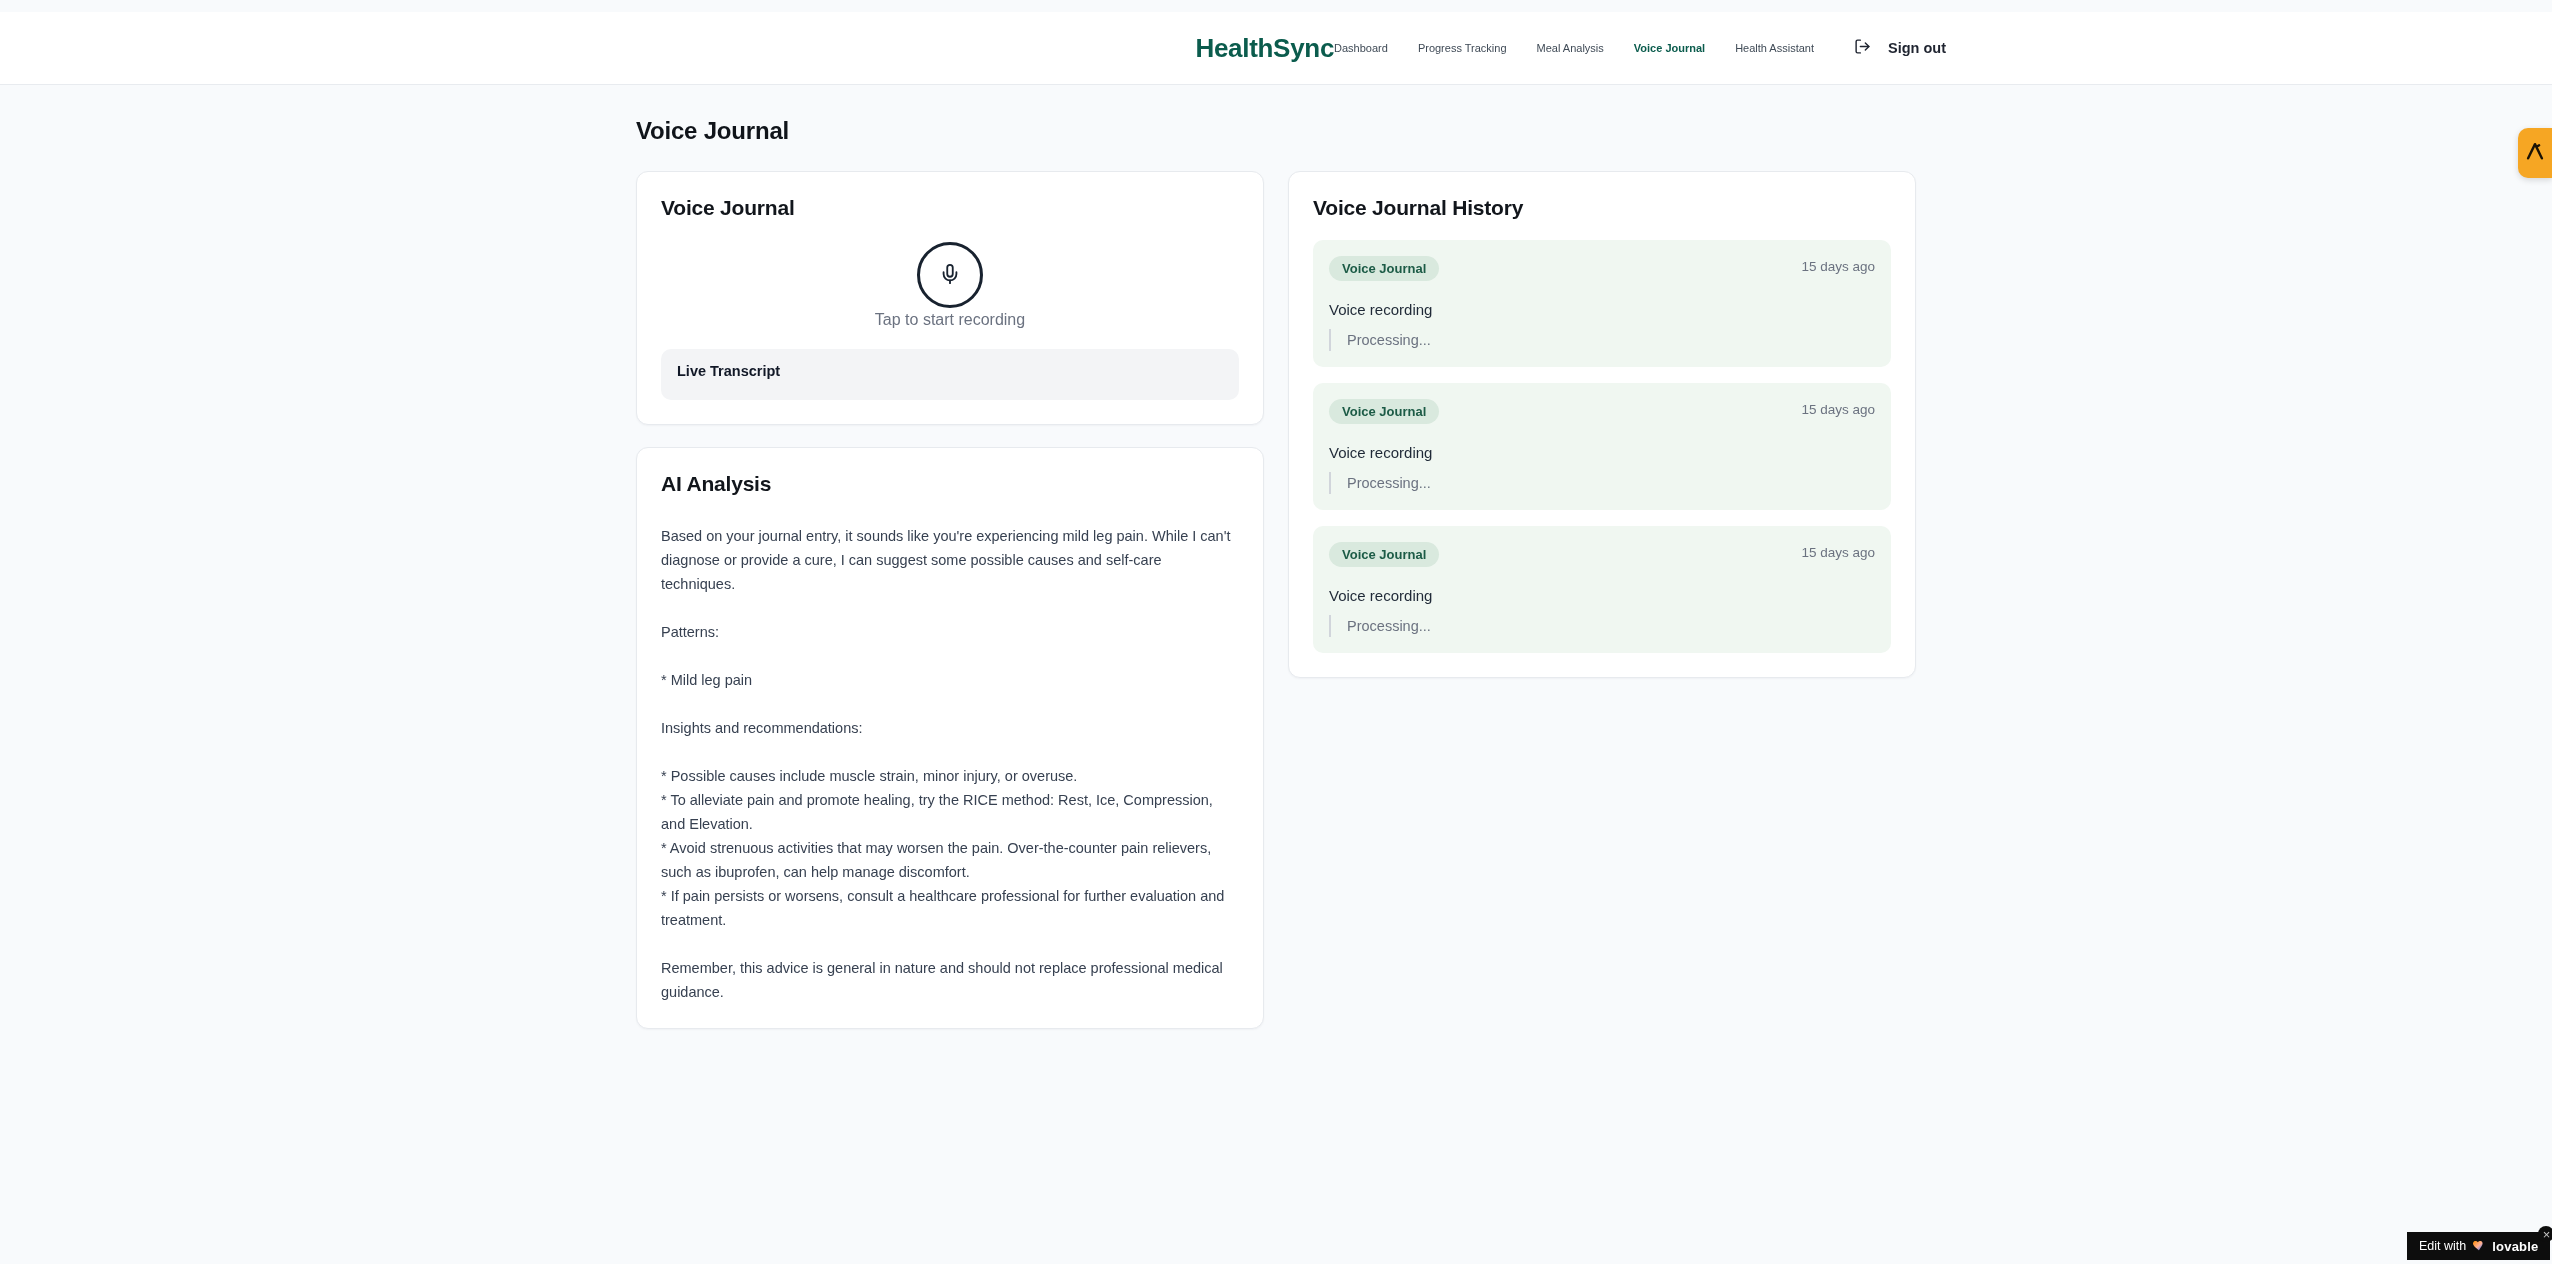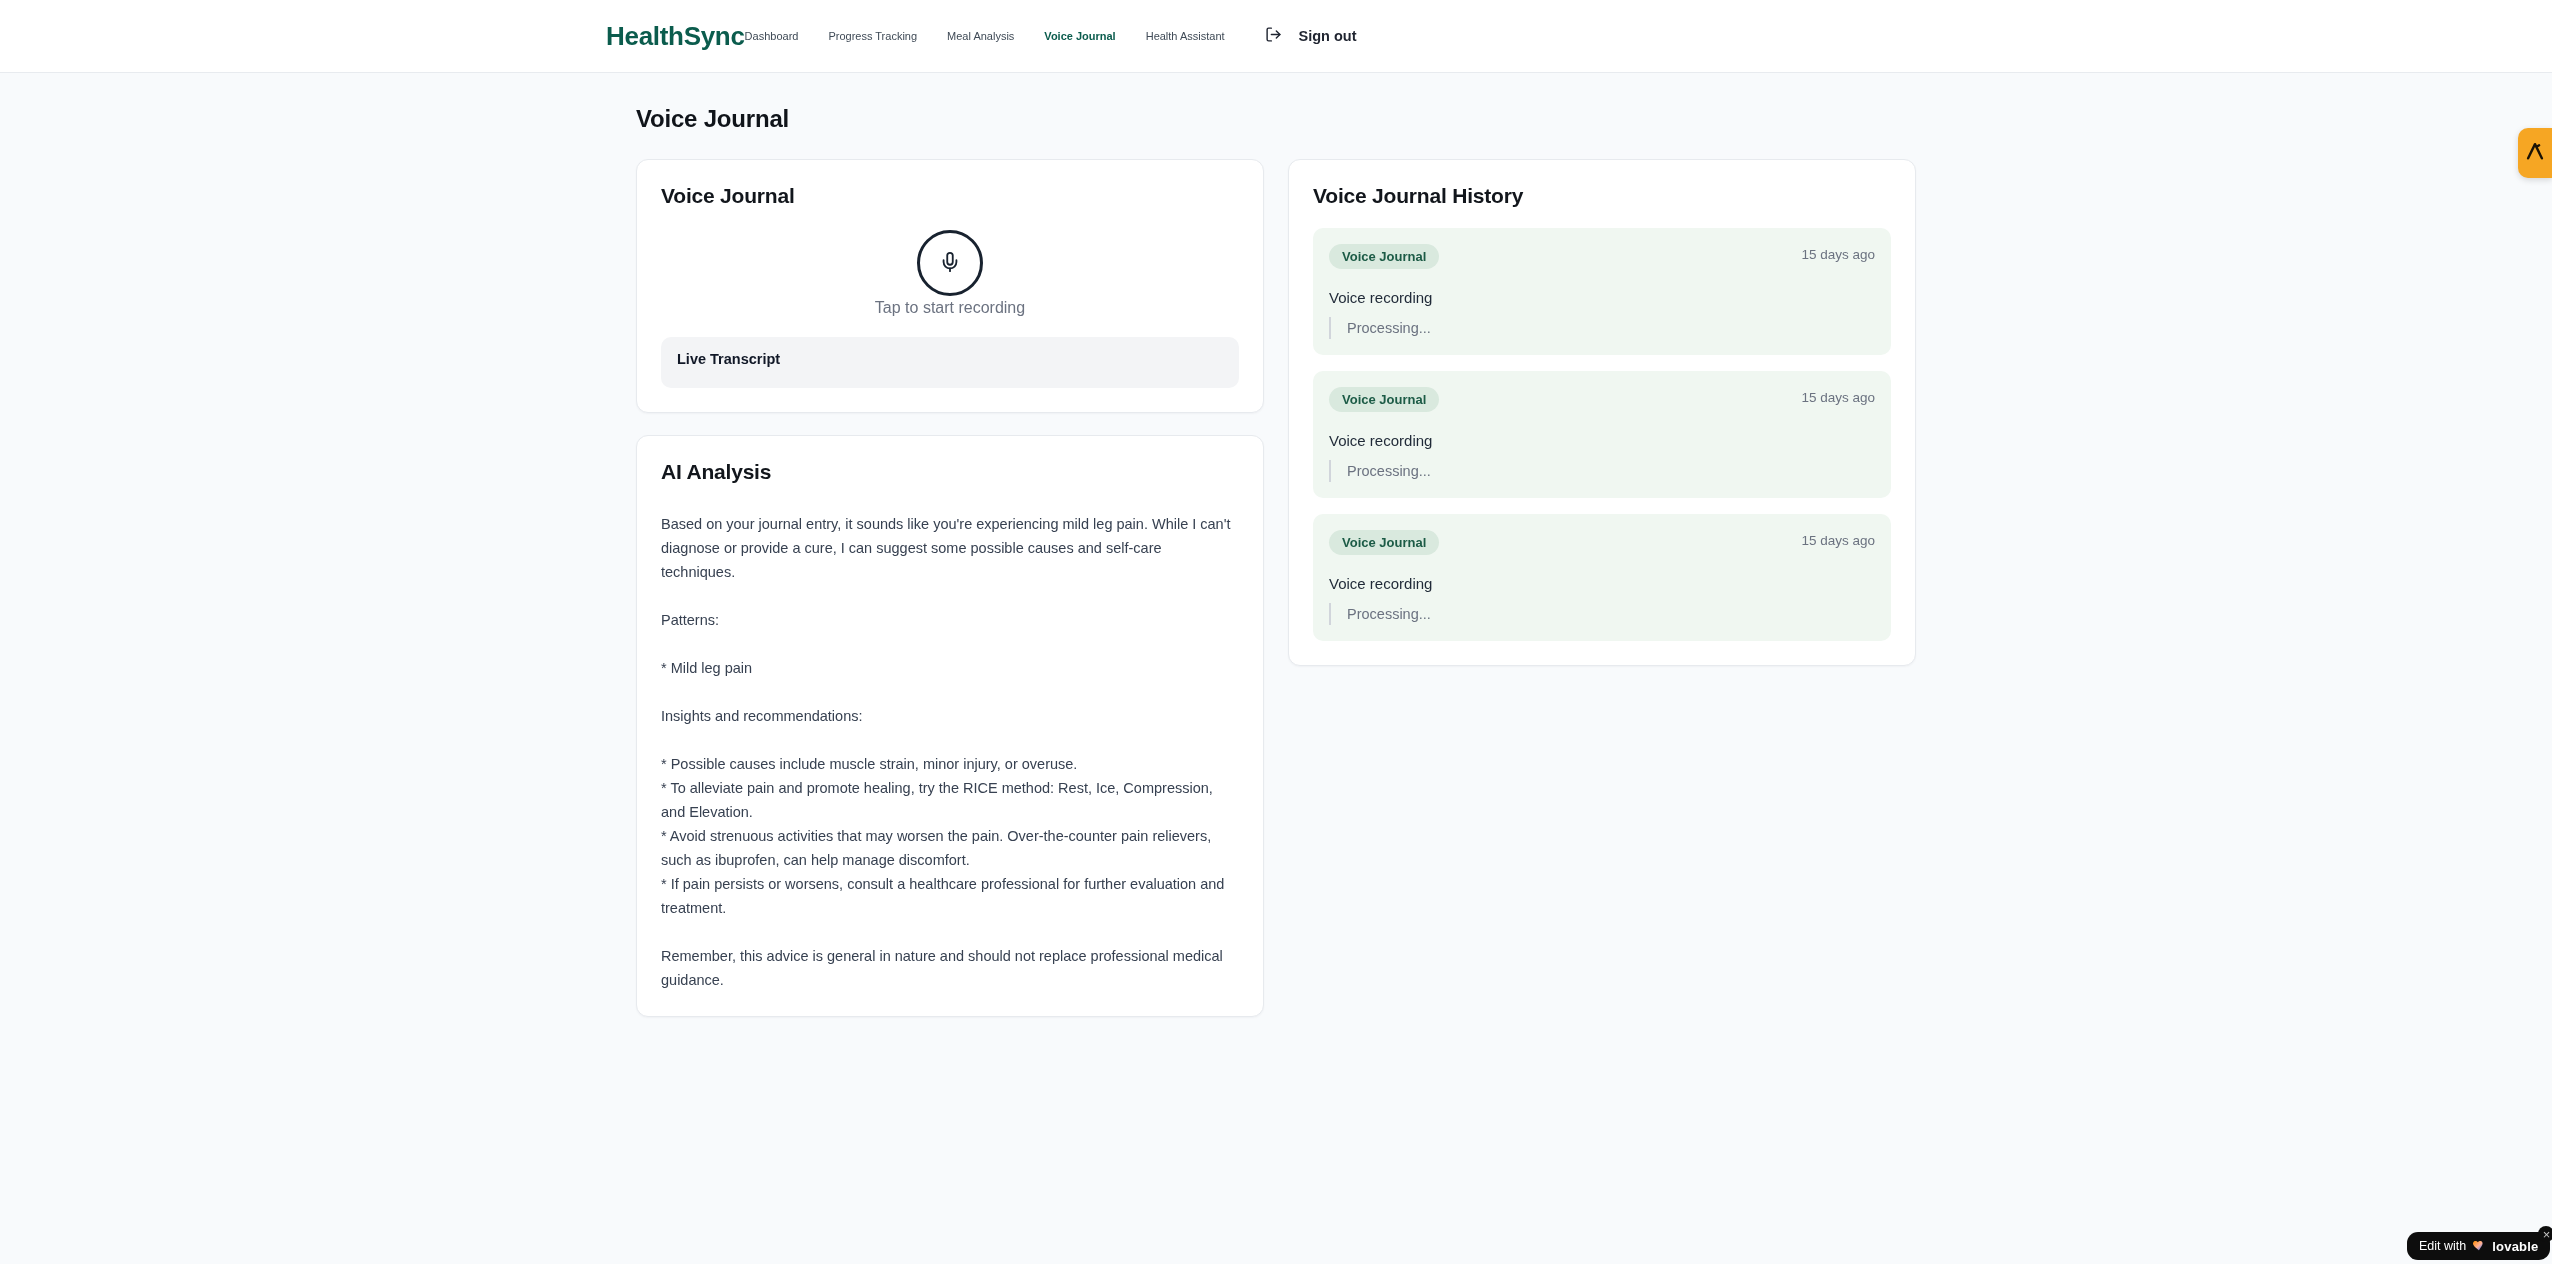--- a/index.html
+++ b/index.html
@@ -8,22 +8,22 @@
     background: #f8fafc;
     font-family: "Liberation Sans", sans-serif;
     color: #111827;
     position: relative;
   }
   
   .header {
     height: 73px; background: #ffffff; border-bottom: 1px solid #e8ebef;
   }
   .header-inner {
-    width: 1340px; margin: 0 auto; height: 100%;
-    display: flex; align-items: center; justify-content: flex-start;
+    width: 1340px; margin: 12px auto; height: 100%;
+    display: flex; align-items: center; justify-content: flex-end;
   }
   .logo { font-size: 26px; font-weight: 700; color: #0b5c4d; letter-spacing: -0.3px; cursor: pointer; }
   .nav { display: flex; align-items: center; gap: 30px; }
   .nav a {
     text-decoration: none; font-size: 11px; font-weight: 500; color: #3f4a56; cursor: pointer;
   }
   .nav a.active { color: #0b5c4d; font-weight: 700; }
   .signout {
     display: flex; align-items: center; gap: 17px; margin-left: 10px;
     font-size: 14.5px; font-weight: 700; color: #1f2430; cursor: pointer;
@@ -78,21 +78,21 @@
   
   .amber-badge {
     position: absolute; top: 128px; right: 0; width: 34px; height: 50px;
     background: #f6a623; border-radius: 10px 0 0 10px;
     display: flex; align-items: center; justify-content: flex-start; padding-left: 6px;
     cursor: pointer; box-shadow: 0 2px 6px rgba(0,0,0,.15);
   }
   .amber-badge svg { width: 22px; height: 22px; stroke: #1a1205; }
   .edit-pill {
     position: absolute; left: 2407px; top: 1232px; height: 28px;
-    background: #0d0d0d; border-radius: 11px; color: #ffffff;
+    background: #0d0d0d; border-radius: 0; color: #ffffff;
     display: flex; align-items: center; gap: 6px; padding: 0 12px;
     font-size: 12.5px; cursor: pointer;
   }
   .edit-pill .brand-word { font-weight: 700; font-size: 13px; letter-spacing: 0.2px; }
   .edit-pill svg { width: 14px; height: 13px; }
   .pill-close {
     position: absolute; top: -6px; right: -4px; color: #c7c7c7; font-size: 13px;
     background: #0d0d0d; border-radius: 50%; width: 16px; height: 16px;
     display: flex; align-items: center; justify-content: center; cursor: pointer;
   }

